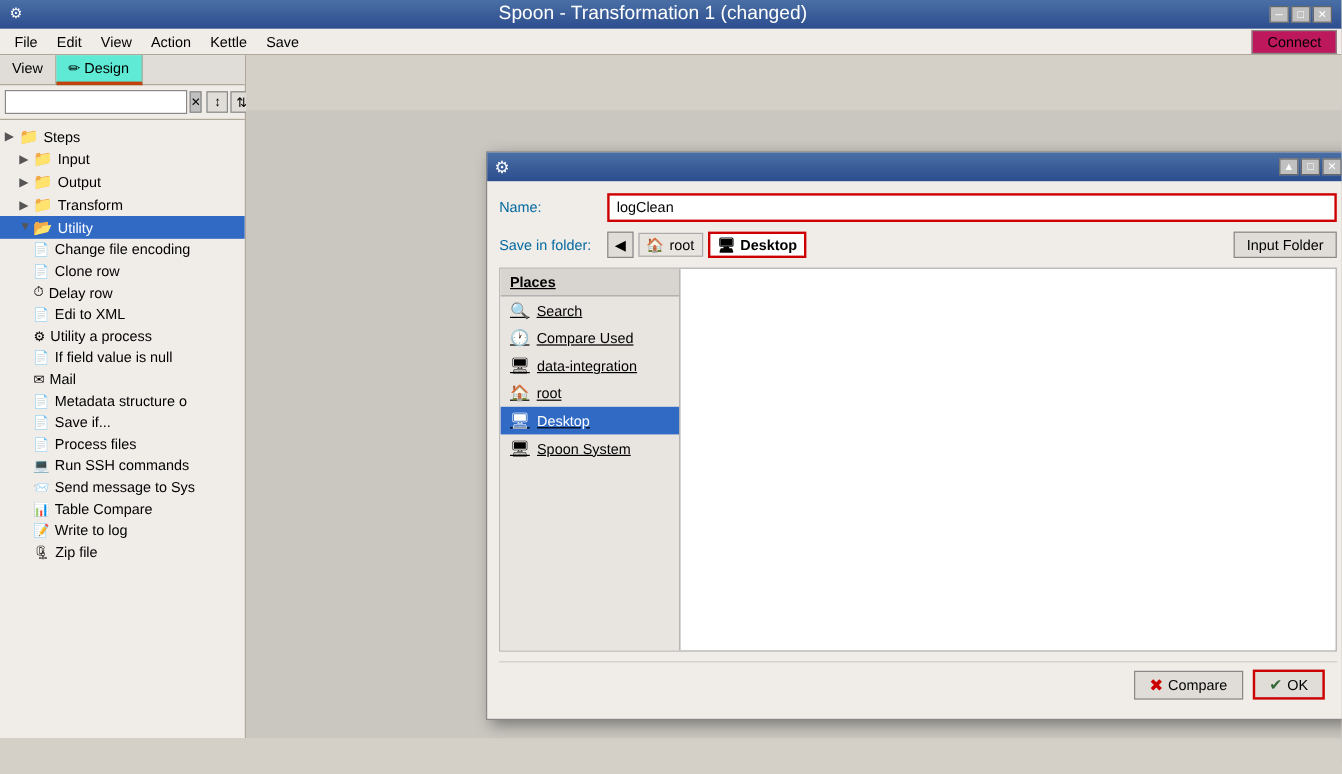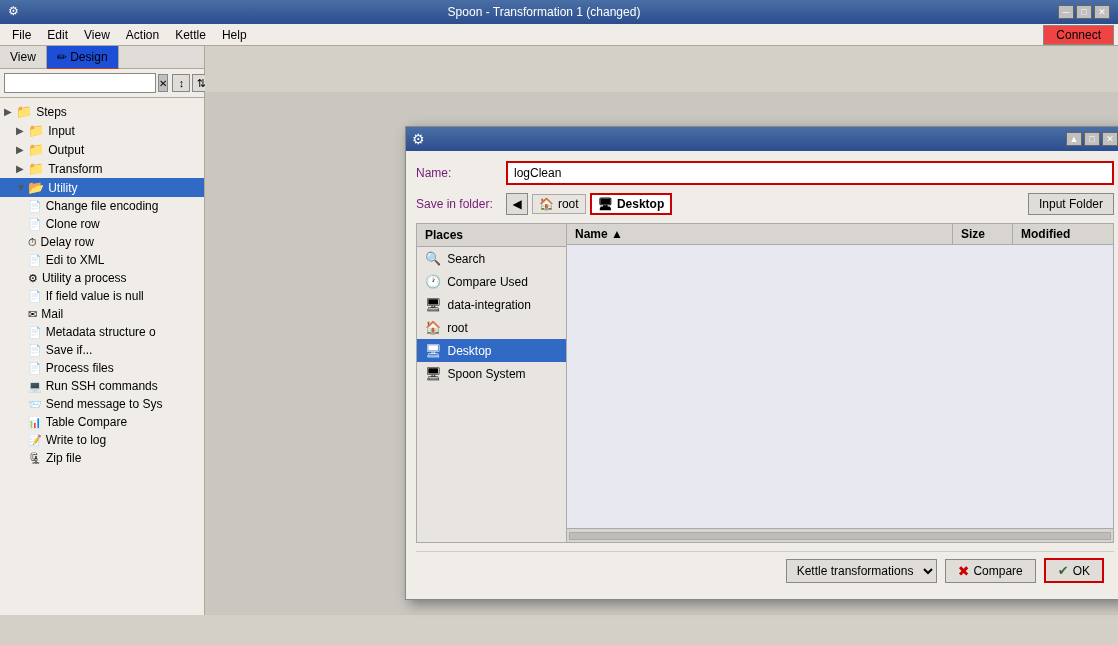--- a/index.html
+++ b/index.html
@@ -10,21 +10,21 @@
       background: linear-gradient(to bottom, #4a6fa5, #2c4d8e);
       color: white;
       height: 24px;
       display: flex;
       align-items: center;
       padding: 0 8px;
       font-size: 12px;
       user-select: none;
     }
     .title-bar-icon { width: 16px; height: 16px; margin-right: 6px; }
-    .title-bar-text { flex: 1; text-align: center; font-size: 12px; }
+    .title-bar-text { flex: 1; text-align: center; font-size: 16px; }
     .title-bar-buttons { display: flex; gap: 2px; }
     .title-bar-btn { width: 16px; height: 14px; background: #c0c0c0; border: 1px solid #666; font-size: 9px; display: flex; align-items: center; justify-content: center; cursor: pointer; }
 
     
     .menu-bar {
       background: #f0ece8;
       height: 22px;
       display: flex;
       align-items: center;
       border-bottom: 1px solid #b0a898;
@@ -32,21 +32,21 @@
     }
     .menu-item {
       padding: 2px 8px;
       cursor: pointer;
       font-size: 12px;
       color: #000;
     }
     .connect-btn {
       margin-left: auto;
       padding: 2px 12px;
-      background: #ef4444;
+      background: #be185d;
       border: 1px solid #888;
       cursor: pointer;
       font-size: 12px;
     }
 
     
     .main-layout {
       display: flex;
       height: calc(645px - 76px);
     }
@@ -64,22 +64,22 @@
       border-bottom: 1px solid #b0a898;
       background: #e0ddd8;
     }
     .panel-tab {
       padding: 4px 10px;
       font-size: 12px;
       cursor: pointer;
       border-right: 1px solid #b0a898;
     }
     .panel-tab.active {
-      background: #1d4ed8;
-      border-bottom: 1px solid #c2410c;
+      background: #5eead4;
+      border-bottom: 3px solid #c2410c;
       margin-bottom: -1px;
     }
 
     
     .search-box-container {
       display: flex;
       align-items: center;
       padding: 4px;
       border-bottom: 1px solid #b0a898;
       gap: 2px;
@@ -183,21 +183,21 @@
     .dialog-content { padding: 10px; }
 
     .dialog-row {
       display: flex;
       align-items: center;
       margin-bottom: 8px;
     }
     .dialog-label {
       width: 90px;
       font-size: 12px;
-      color: #701a75;
+      color: #0369a1;
     }
     .name-input {
       flex: 1;
       height: 24px;
       border: 2px solid #c00;
       padding: 4px 6px;
       font-size: 12px;
       background: white;
     }
     .folder-nav {
@@ -238,20 +238,21 @@
       font-size: 12px;
     }
 
     
     .file-browser {
       display: flex;
       border: 1px solid #aaa;
       height: 320px;
       background: white;
       margin-bottom: 8px;
+      text-decoration: underline;
     }
     .places-panel {
       width: 150px;
       background: #e8e4e0;
       border-right: 1px solid #aaa;
       overflow-y: auto;
     }
     .places-header {
       padding: 4px 8px;
       font-size: 12px;
@@ -371,21 +372,21 @@
     <div class="title-bar-btn">✕</div>
   </div>
 </div>
 
 <div class="menu-bar">
   <span class="menu-item">File</span>
   <span class="menu-item">Edit</span>
   <span class="menu-item">View</span>
   <span class="menu-item">Action</span>
   <span class="menu-item">Kettle</span>
-  <span class="menu-item">Help</span>
+  <span class="menu-item">Save</span>
   <button class="connect-btn">Connect</button>
 </div>
 
 <div class="main-layout">
 
   <div class="left-panel">
     <div class="panel-tabs">
       <div class="panel-tab">View</div>
       <div class="panel-tab active">
         <span>✏</span>
@@ -558,46 +559,23 @@
             <div class="place-item selected">
               <span class="place-icon">🖥</span>
               <span>Desktop</span>
             </div>
             <div class="place-item">
               <span class="place-icon">🖥</span>
               <span>Spoon System</span>
             </div>
           </div>
 
-          <div class="files-panel">
-            <div class="files-header">
-              <div class="files-col-name">
-                <span>Name</span>
-                <span> ▲</span>
-              </div>
-              <div class="files-col-size">
-                <span>Size</span>
-              </div>
-              <div class="files-col-modified">
-                <span>Modified</span>
-              </div>
-            </div>
-            <div class="files-area">
-              
-            </div>
-            <div class="files-scrollbar">
-              <div class="scrollbar-track"></div>
-            </div>
-          </div>
         </div>
 
         <div class="dialog-bottom">
-          <select class="kettle-select">
-            <option>Kettle transformations</option>
-          </select>
           <button class="cancel-btn">
             <span class="cancel-icon">✖</span>
             <span>Compare</span>
           </button>
           <button class="ok-btn">
             <span class="ok-icon">✔</span>
             <span>OK</span>
           </button>
         </div>
       </div>

